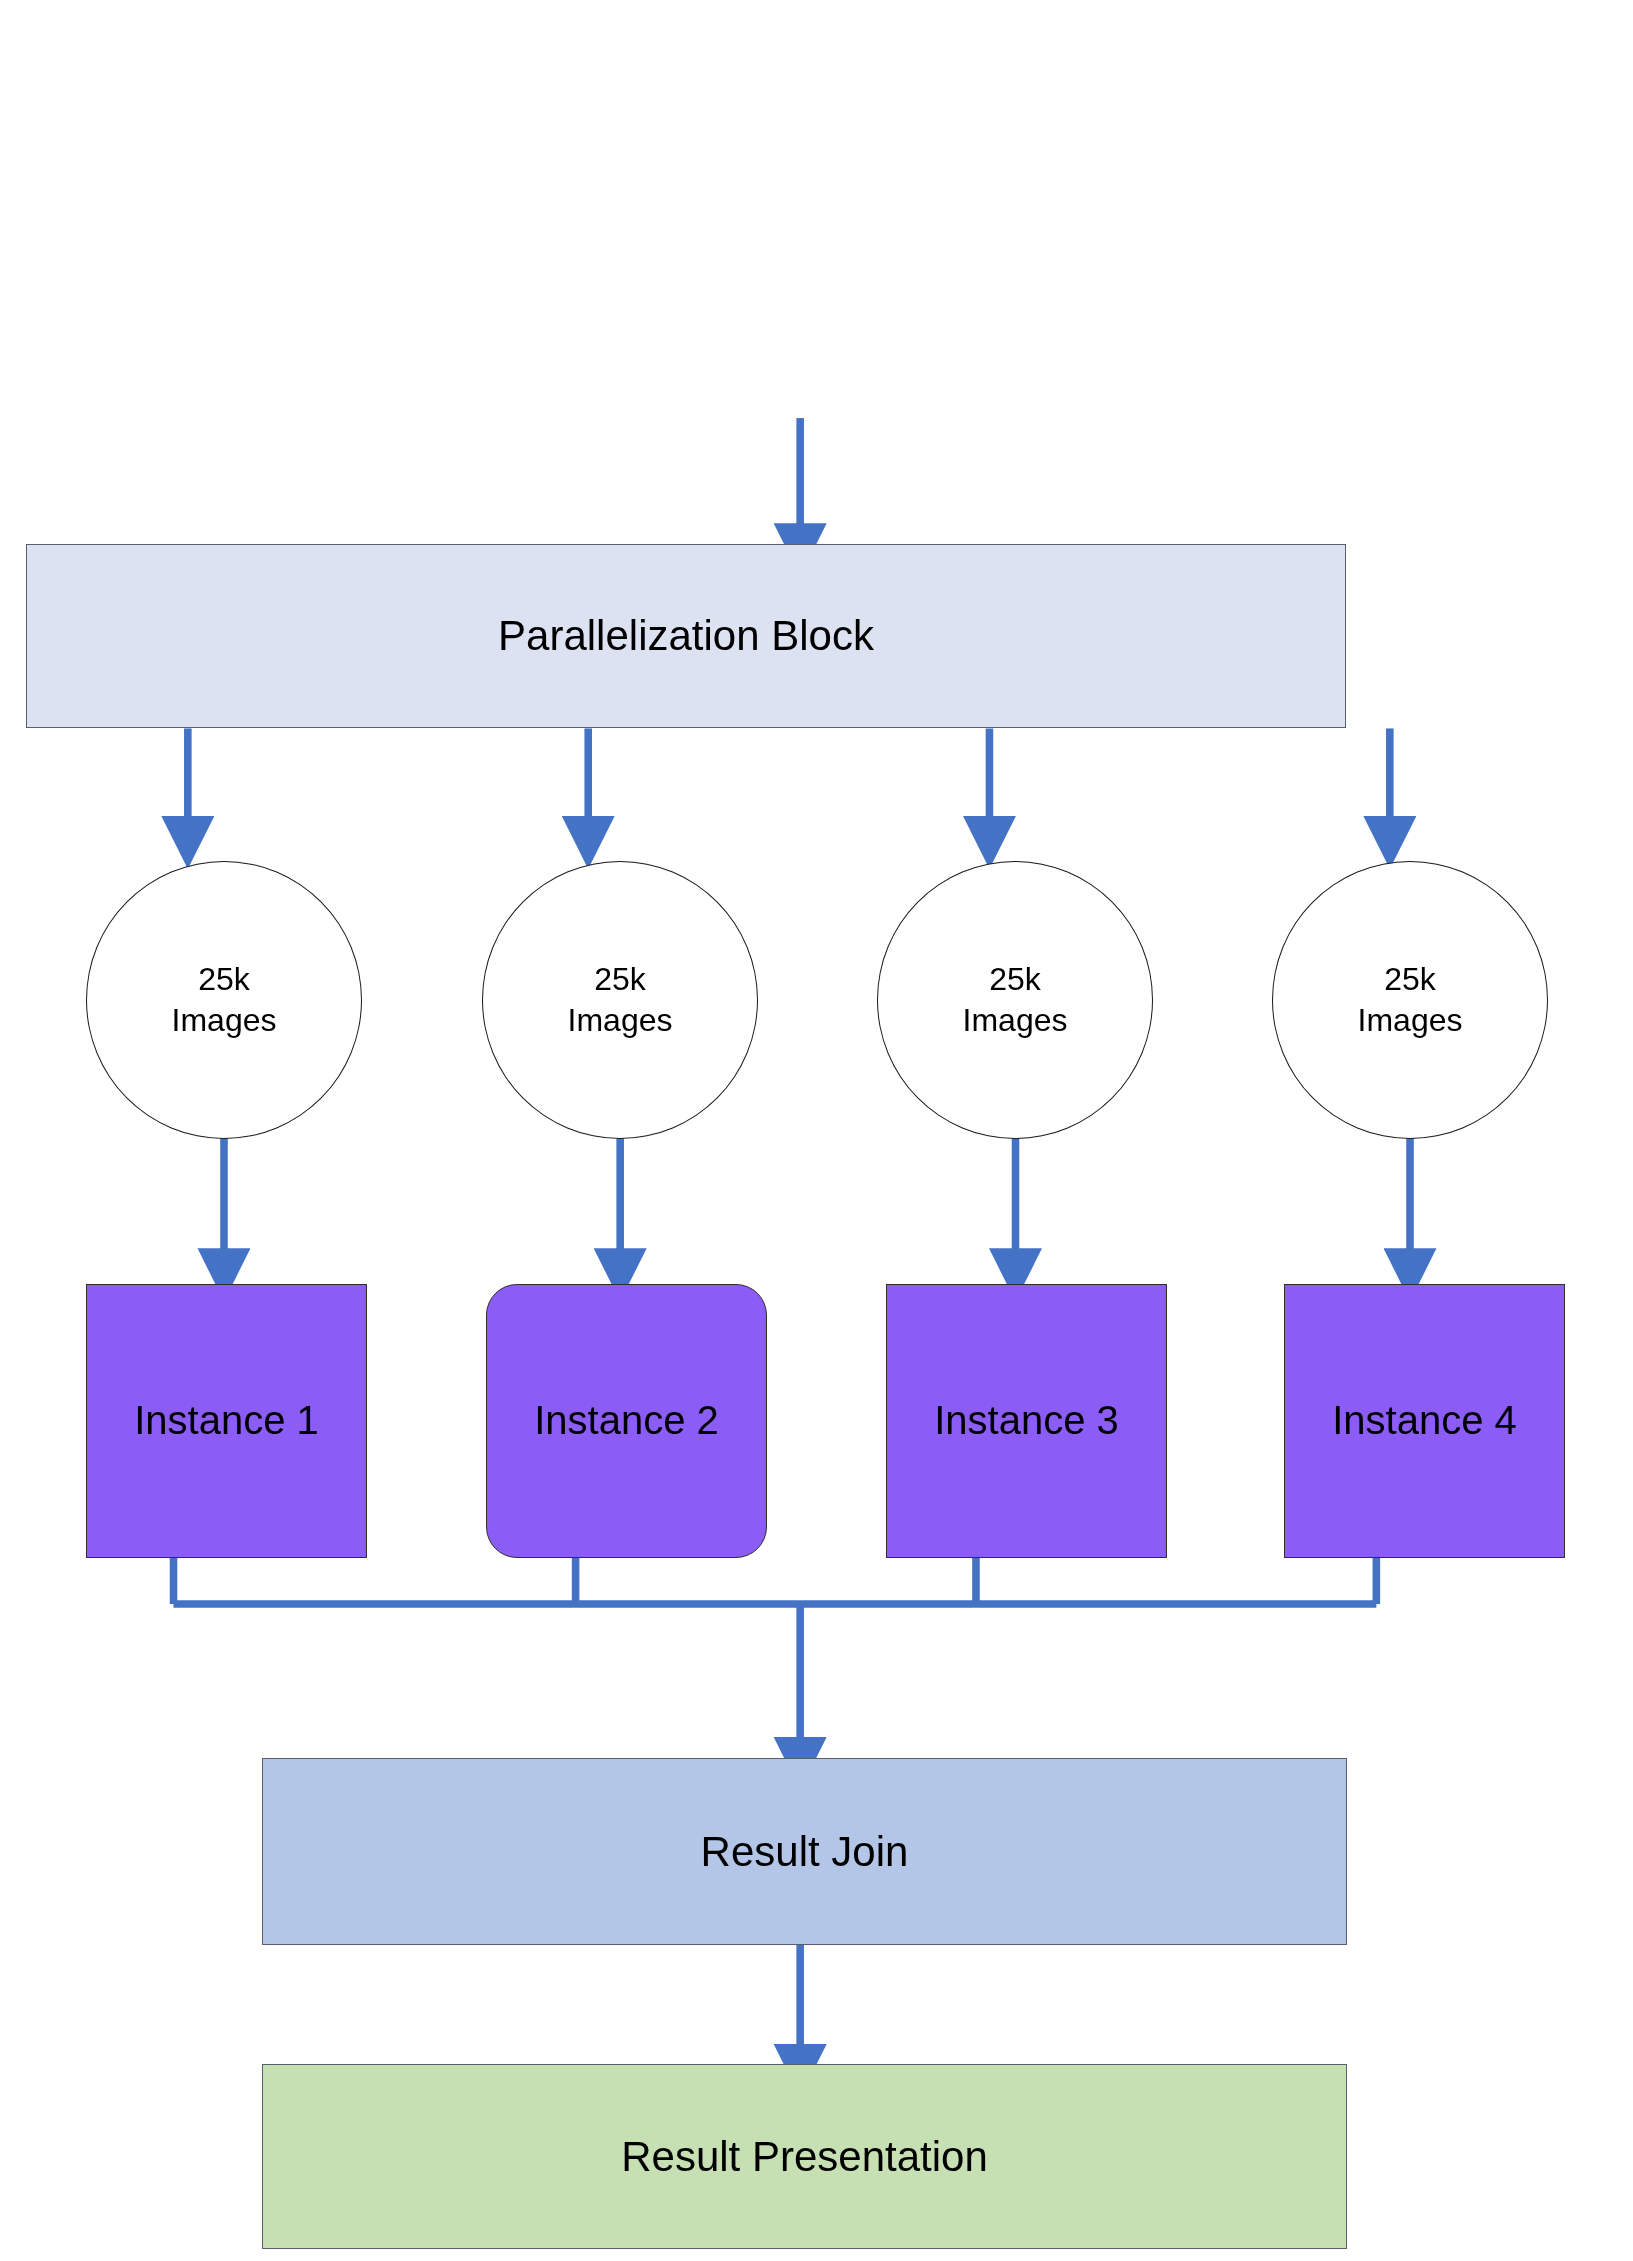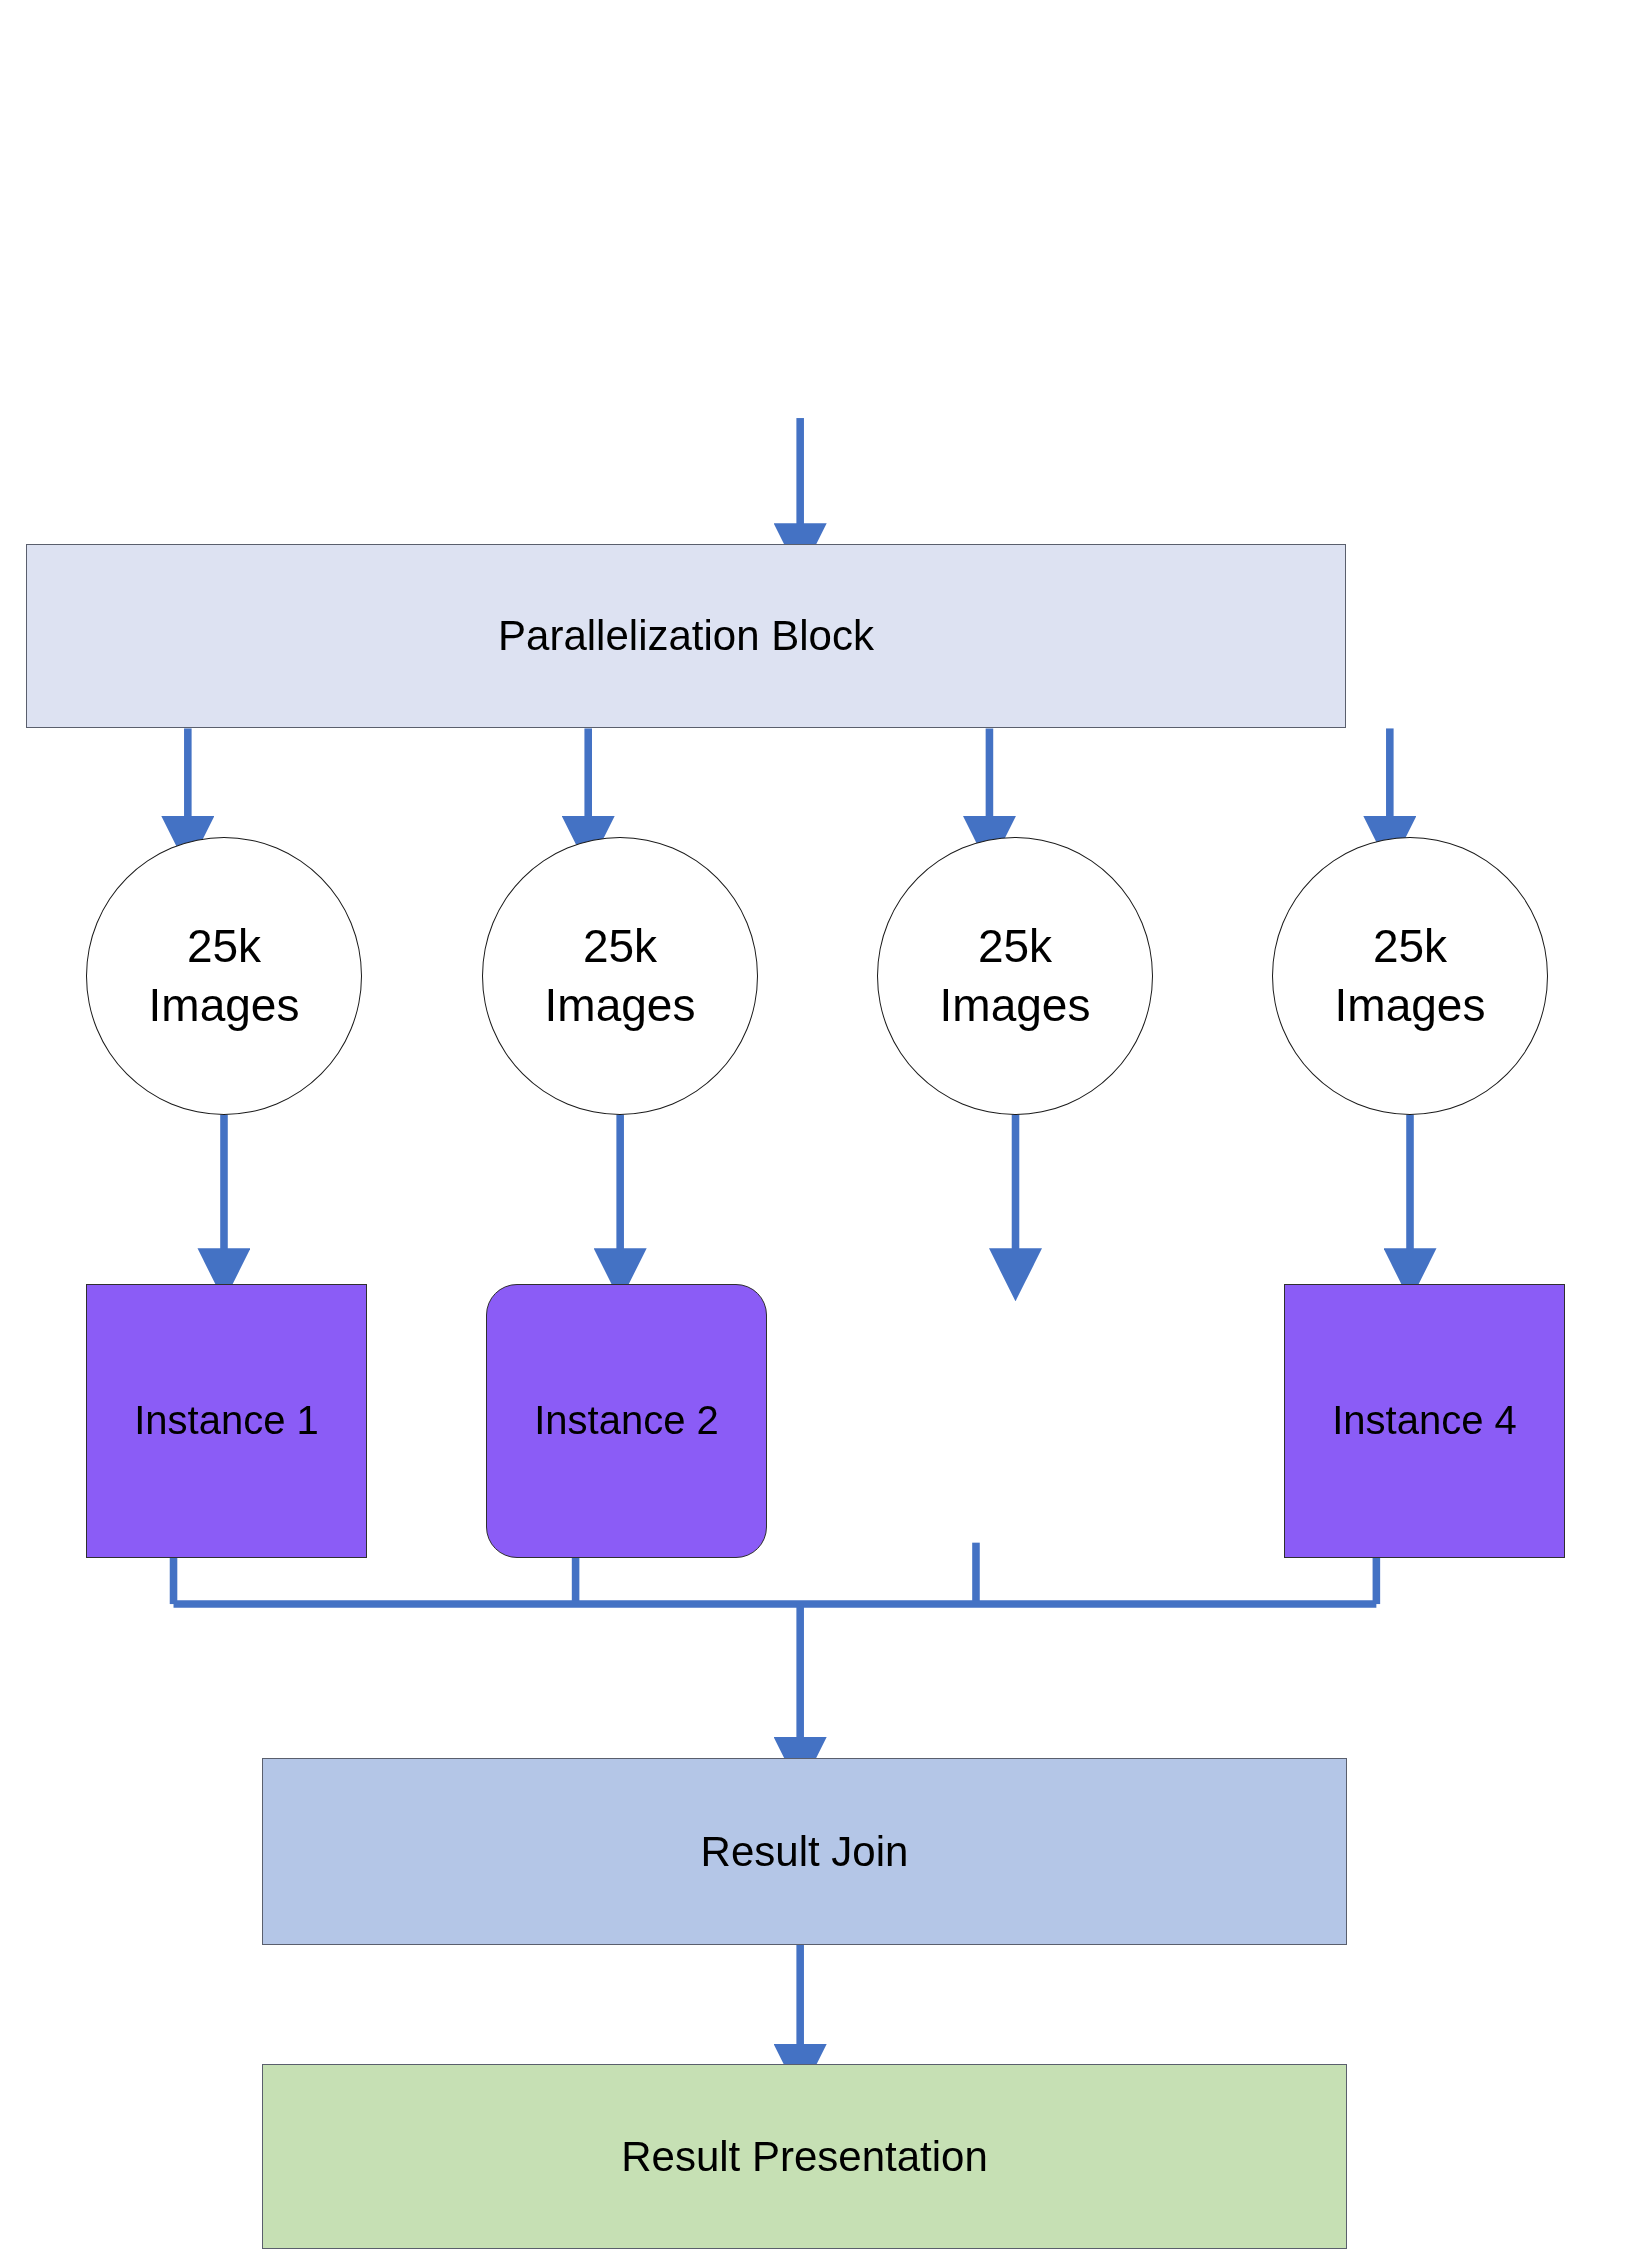--- a/index.html
+++ b/index.html
@@ -63,22 +63,22 @@
   
   #pool-node {
     left: 607px; top: 19.3px; width: 385px; height: 399px;
     font-size: 42px;
   }
   #parallel-node {
     left: 26px; top: 544px; width: 1320px; height: 184px;
     font-size: 42px;
   }
   .images-node {
-    top: 837px; width: 276px; height: 278px;
-    font-size: 46px;
+    top: 861px; width: 276px; height: 278px;
+    font-size: 32px;
   }
   #images-node-1 { left: 86px; }
   #images-node-2 { left: 482px; }
   #images-node-3 { left: 877px; }
   #images-node-4 { left: 1272px; }
 
   .instance-node {
     top: 1269px; width: 281px; height: 274px;
     font-size: 40px;
   }
@@ -154,20 +154,23 @@
     <span class="node-label">25k
 Images</span>
   </div>
 
   <div id="instance-node-1" class="node node-rect instance-node">
     <span class="node-label">Instance 1</span>
   </div>
   <div id="instance-node-2" class="node node-rect instance-node">
     <span class="node-label">Instance 2</span>
   </div>
+  <div id="instance-node-3" class="node node-rect instance-node">
+    <span class="node-label">Instance 3</span>
+  </div>
   <div id="instance-node-4" class="node node-rect instance-node">
     <span class="node-label">Instance 4</span>
   </div>
 
   <div id="join-node" class="node node-band fill-mid">
     <span class="node-label">Result Join</span>
   </div>
 
   <div id="presentation-node" class="node node-band fill-green">
     <span class="node-label">Result Presentation</span>

